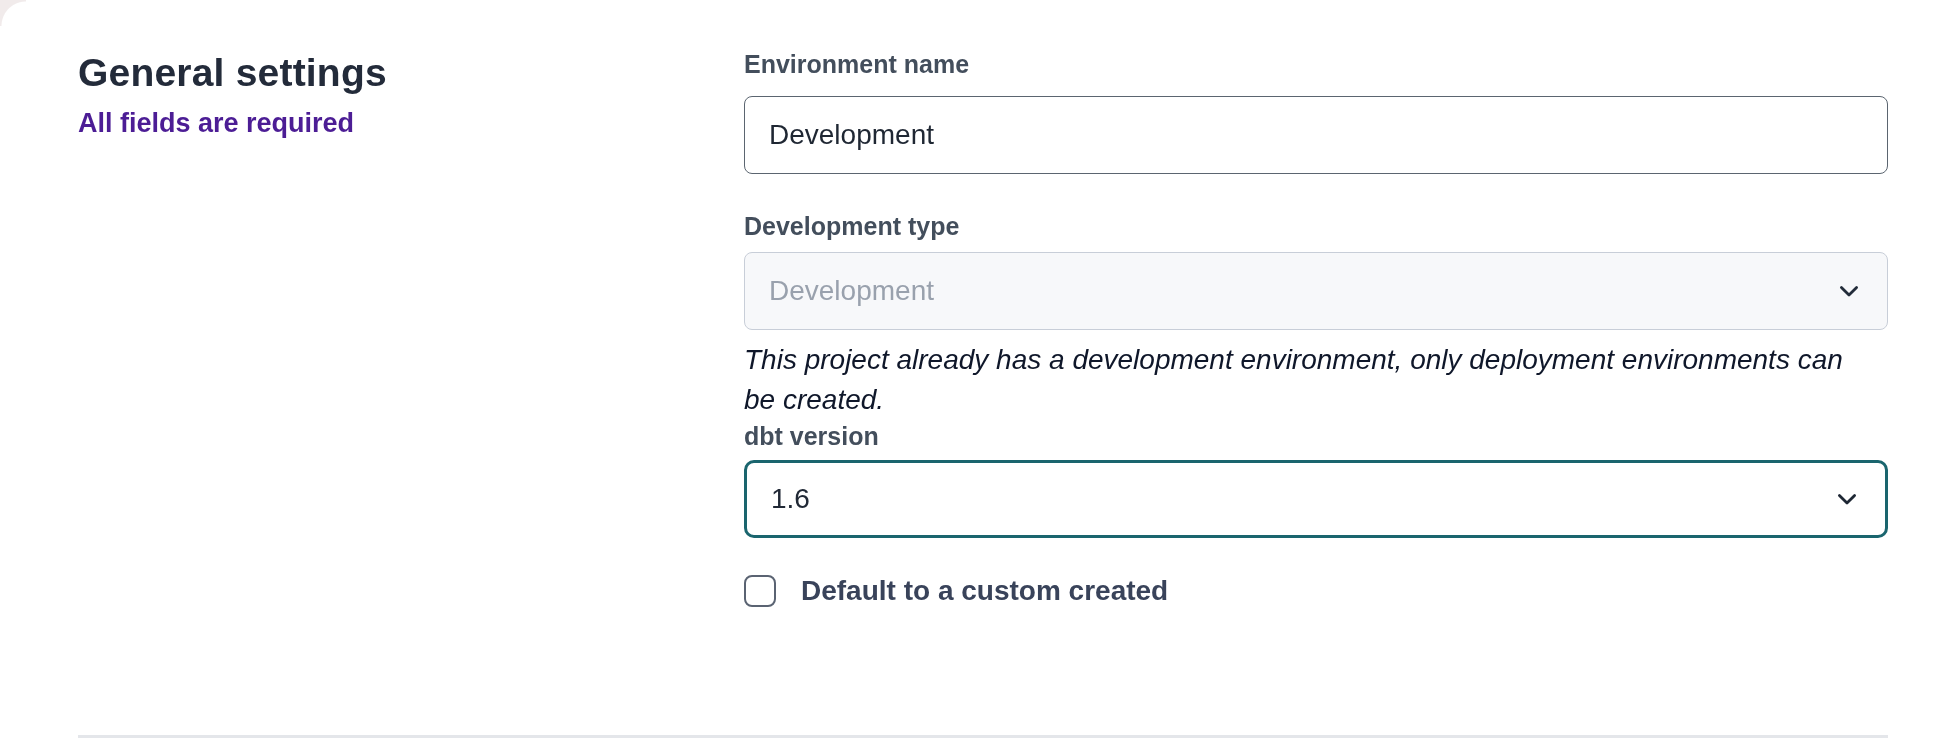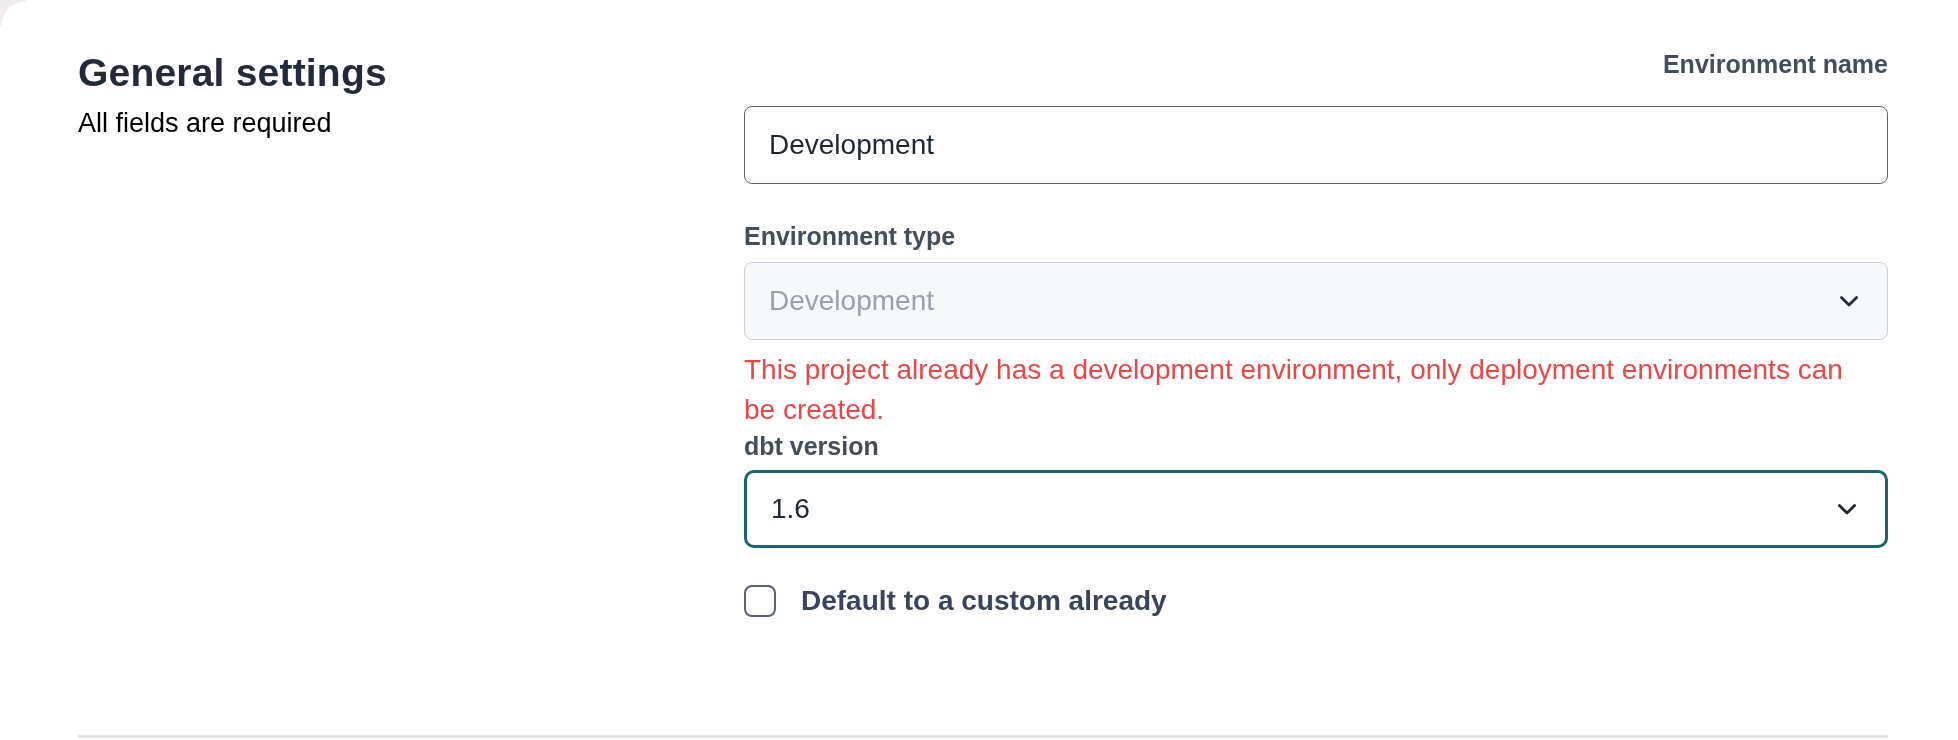--- a/index.html
+++ b/index.html
@@ -28,33 +28,33 @@
     font-size: 39px;
     line-height: 50px;
     font-weight: 700;
     color: #232b3a;
     letter-spacing: 0.2px;
   }
   .section-subtitle {
     margin-top: 8px;
     font-size: 27px;
     line-height: 34px;
-    font-weight: 400;
-    color: #000000;
+    font-weight: 700;
+    color: #4c1d95;
   }
   
   .form-col { flex: 1; min-width: 0; }
   .field-label {
     display: block;
     font-size: 25px;
     line-height: 32px;
     font-weight: 700;
     color: #434e5c;
   }
-  .label-1 { margin-top: 48px; margin-bottom: 26px; text-align: right; }
+  .label-1 { margin-top: 48px; margin-bottom: 16px; }
   .label-2 { margin-top: 36px; margin-bottom: 10px; }
   .label-3 { margin-bottom: 8px; }
 
   .text-input {
     width: 100%;
     height: 78px;
     border: 1px solid #5b6570;
     border-radius: 8px;
     background: #ffffff;
     color: #1f2733;
@@ -86,21 +86,22 @@
     color: #212936;
     cursor: pointer;
   }
   .chevron { flex: none; display: block; }
   .helper-text {
     margin-top: 10px;
     max-width: 1120px;
     font-size: 28px;
     line-height: 40px;
     font-weight: 400;
-    color: #ef4444;
+    color: #0f172a;
+    font-style: italic;
   }
   .checkbox-row {
     margin-top: 36px;
     display: flex;
     align-items: center;
     cursor: pointer;
   }
   .checkbox {
     flex: none;
     width: 32px;
@@ -135,38 +136,38 @@
   <div class="left-col">
     <h1 class="section-title">General settings</h1>
     <p class="section-subtitle">All fields are required</p>
   </div>
 
   <div class="form-col">
 
     <label class="field-label label-1">Environment name</label>
     <input class="text-input" type="text" value="Development" style="">
 
-    <label class="field-label label-2">Environment type</label>
+    <label class="field-label label-2">Development type</label>
     <div class="select select-disabled">
       <span>Development</span>
       <svg class="chevron" width="28" height="28" viewBox="0 0 24 24" fill="none">
         <path d="M5.5 9l6.5 6.5L18.5 9" stroke="#232c3a" stroke-width="2.4" stroke-linecap="round" stroke-linejoin="round"></path>
       </svg>
     </div>
     <p class="helper-text">This project already has a development environment, only deployment environments can be created.</p>
 
     <label class="field-label label-3">dbt version</label>
     <div class="select select-focused">
       <span>1.6</span>
       <svg class="chevron" width="28" height="28" viewBox="0 0 24 24" fill="none">
         <path d="M5.5 9l6.5 6.5L18.5 9" stroke="#1e2734" stroke-width="2.4" stroke-linecap="round" stroke-linejoin="round"></path>
       </svg>
     </div>
 
     <div class="checkbox-row">
       <span class="checkbox"></span>
-      <span class="checkbox-label">Default to a custom already</span>
+      <span class="checkbox-label">Default to a custom created</span>
     </div>
 
   </div>
 </div>
 
 <div class="divider"></div>
 
 </body></html>

